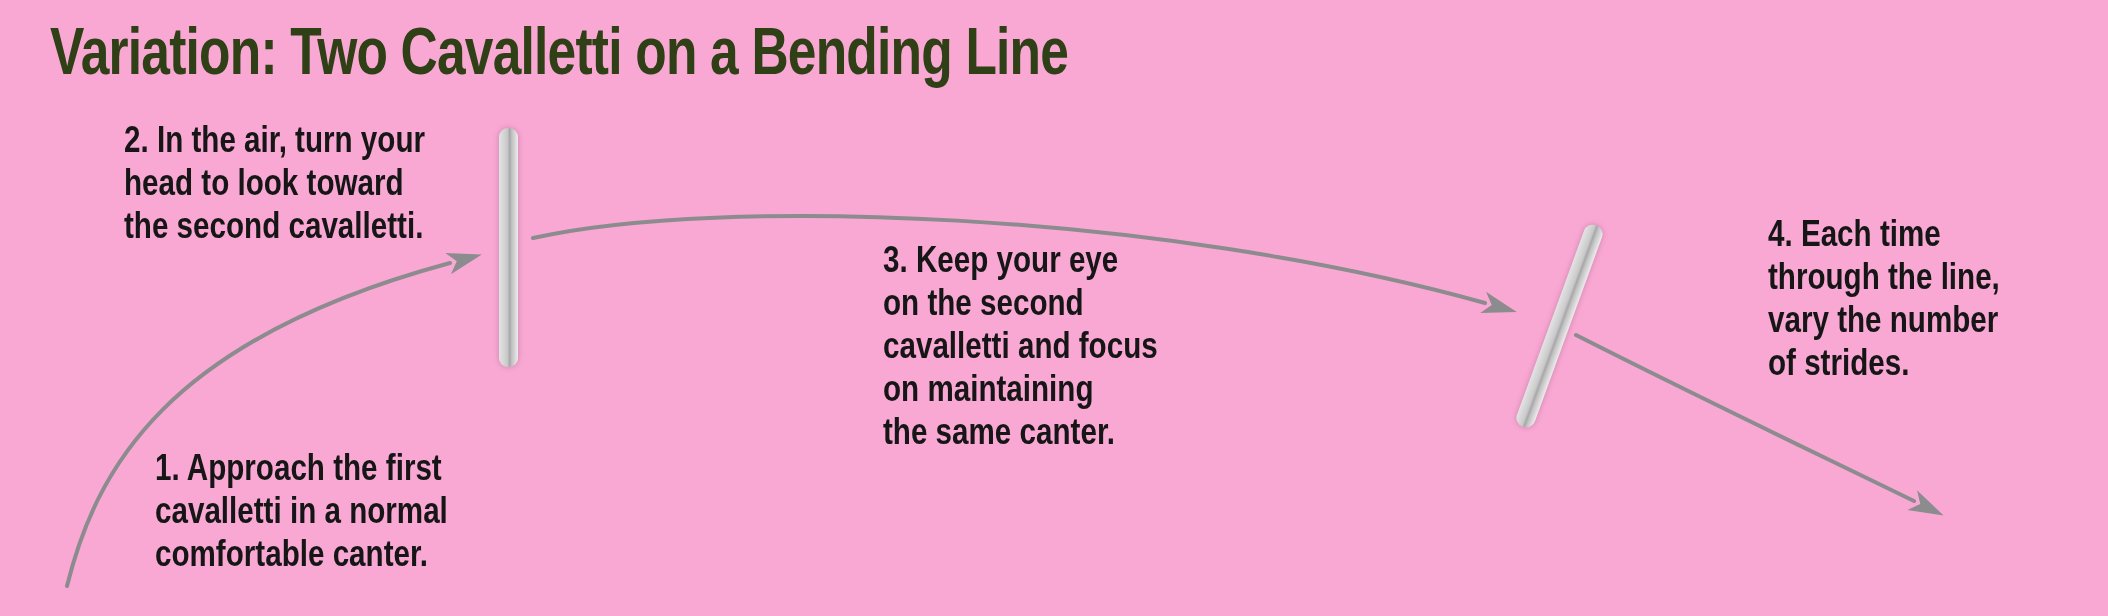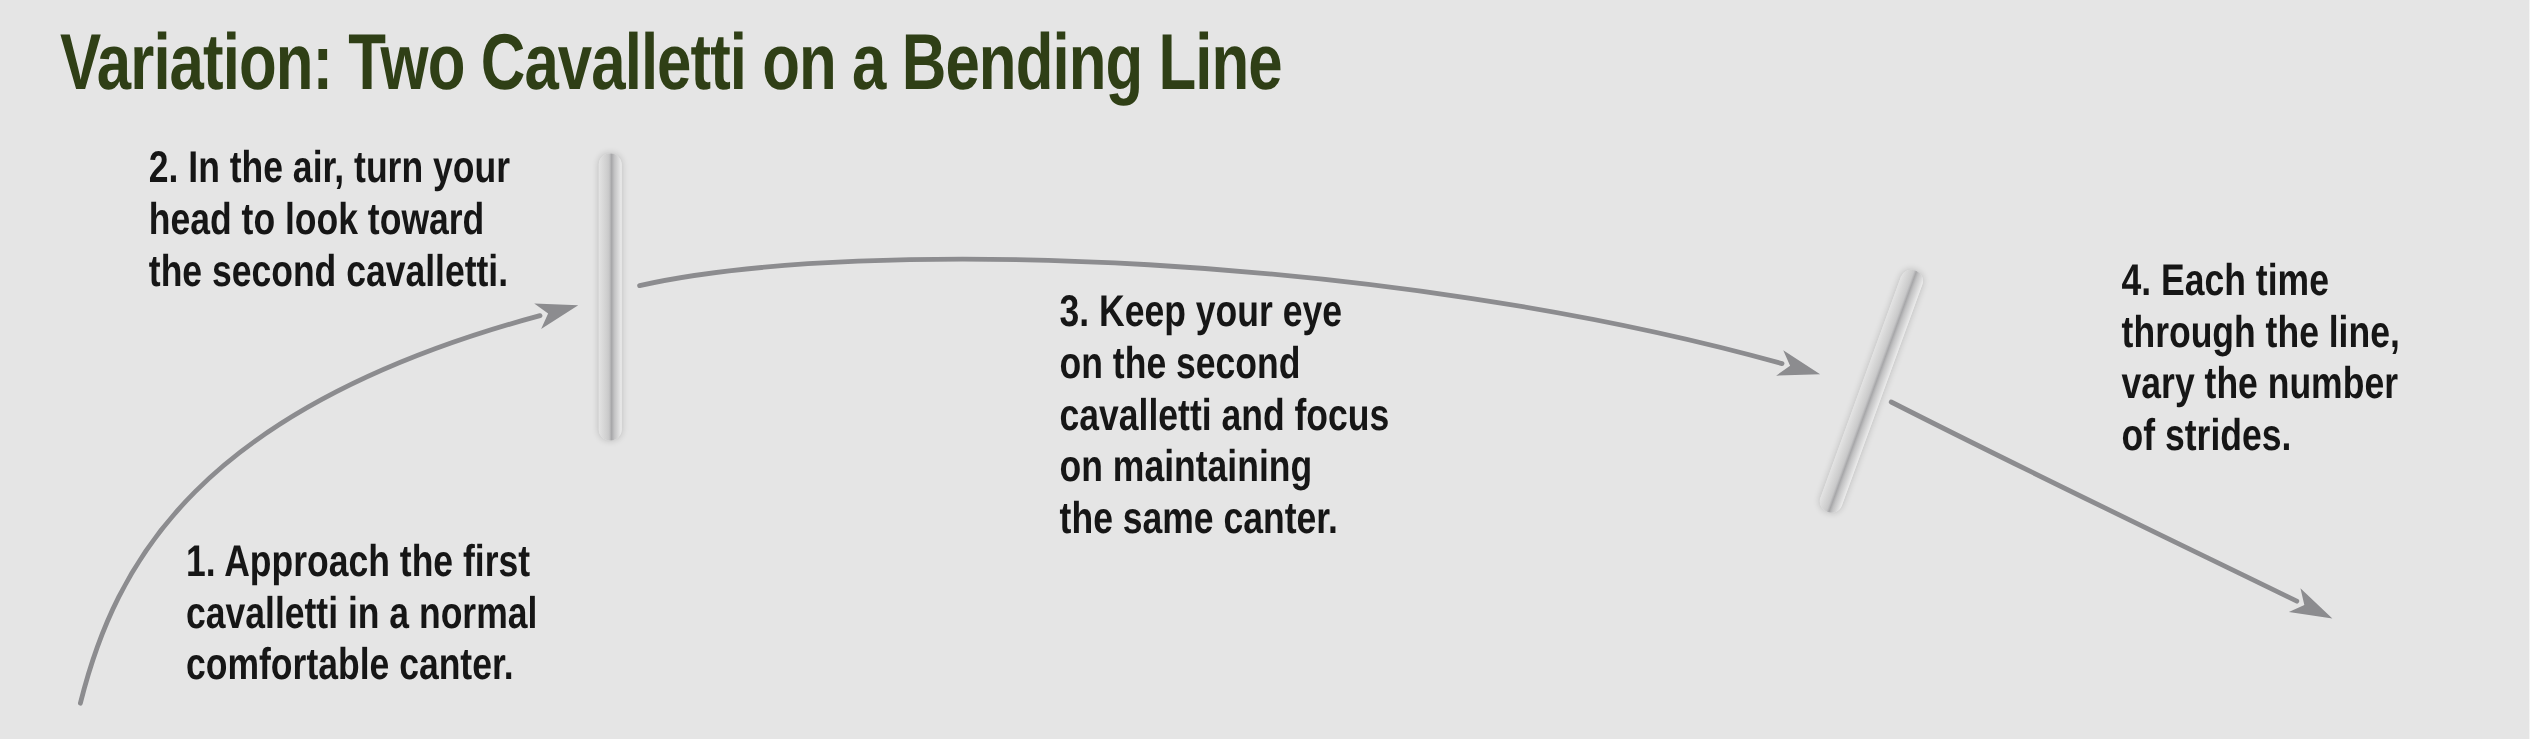--- a/index.html
+++ b/index.html
@@ -4,21 +4,21 @@
 <style>
   html, body {
     margin: 0;
     padding: 0;
     background: #ffffff;
   }
   .canvas {
     position: relative;
     width: 2108px;
     height: 616px;
-    background: #e5e5e5;
+    background: #f9a8d4;
     overflow: hidden;
     font-family: "Liberation Sans", sans-serif;
   }
   .diagram-title {
     position: absolute;
     left: 50px;
     top: 16px;
     margin: 0;
     font-size: 66px;
     line-height: 70px;

